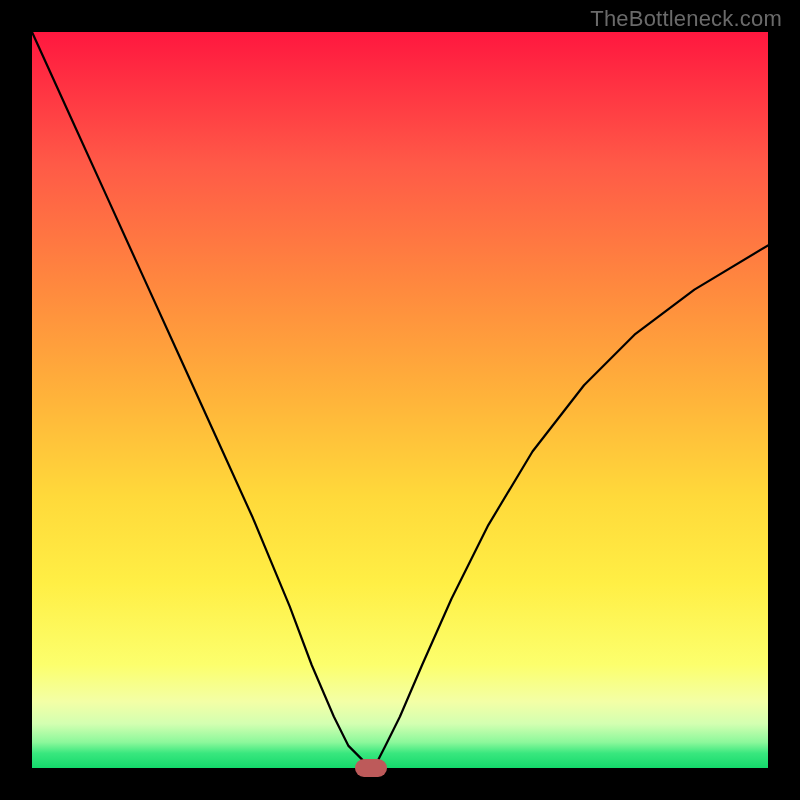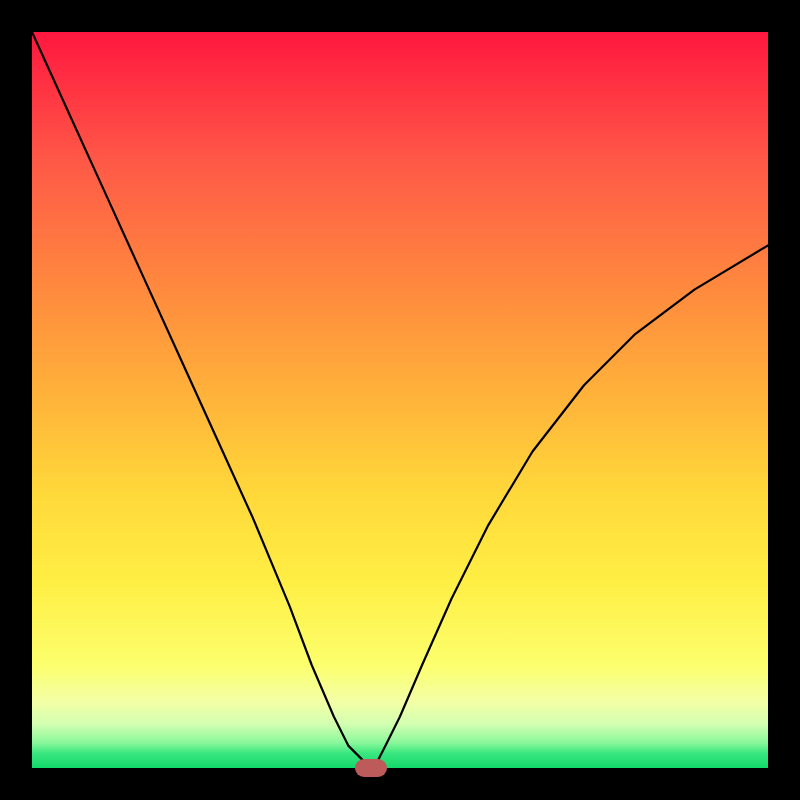--- a/index.html
+++ b/index.html
@@ -63,20 +63,21 @@
     background: #bd5a5a;
     border-radius: 9px;
     transform: translate(-50%, -50%);
   }
 </style>
 </head>
 <body>
 
 <div class="frame">
 
+  <div class="watermark">TheBottleneck.com</div>
 
   <div class="plot">
 
     <svg class="overlay" viewBox="0 0 736 736" preserveAspectRatio="none">
       <path id="curve-path" fill="none" stroke="#000" stroke-width="2.2" stroke-linecap="round" stroke-linejoin="round" d="M0.0 0.0 L36.8 81.0 L73.6 161.9 L110.4 242.9 L147.2 323.8 L184.0 404.8 L220.8 485.8 L257.6 574.1 L279.7 633.0 L301.8 684.5 L316.5 713.9 L331.2 728.6 L338.6 736.0 L345.9 728.6 L353.3 713.9 L368.0 684.5 L390.1 633.0 L419.5 566.7 L456.3 493.1 L500.5 419.5 L552.0 353.3 L603.5 301.8 L662.4 257.6 L736.0 213.4"></path>
     </svg>
 
     <div id="marker" class="marker" style="left: 338.56px; top: 736px;"></div>
 
   </div>

